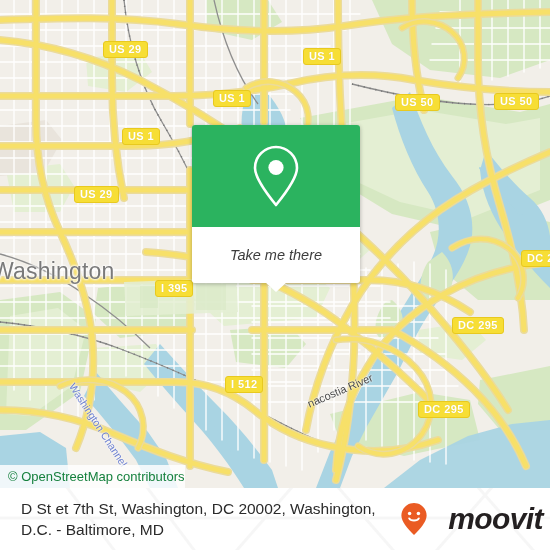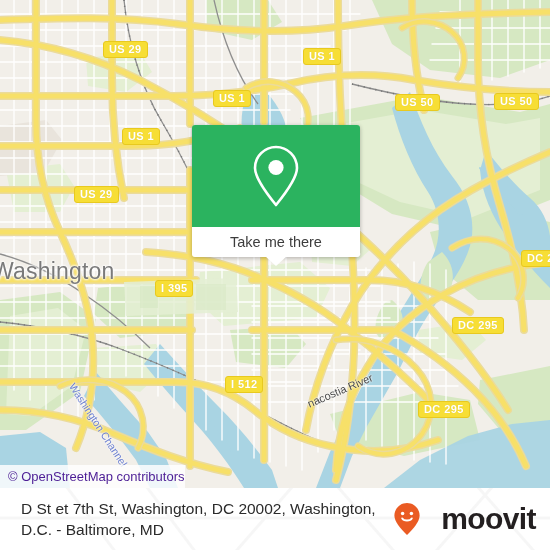--- a/index.html
+++ b/index.html
@@ -97,27 +97,28 @@
   }
   #card-top {
     height: 102px;
     background: #2BB35F;
     border-radius: 3px 3px 0 0;
     display: flex;
     align-items: center;
     justify-content: center;
   }
   #card-bottom {
-    height: 30px;
+    height: 56px;
     background: #ffffff;
     border-radius: 0 0 3px 3px;
     display: flex;
     align-items: center;
     justify-content: center;
     position: relative;
+    font-style: italic;
   }
   #card-cta {
     color: #3d3d3d;
     font-family: "Liberation Sans", sans-serif;
     font-size: 14.5px;
   }
   #card-tail {
     position: absolute;
     left: 50%;
     bottom: -9px;
@@ -132,21 +133,21 @@
   
   #attribution {
     position: absolute;
     left: 0;
     top: 465px;
     height: 23px;
     padding: 0 0 0 8px;
     display: flex;
     align-items: center;
     background: rgba(255,255,255,.82);
-    color: #4c1d95;
+    color: #15803d;
     font-family: "Liberation Sans", sans-serif;
     font-size: 13px;
   }
 
   
   #footer {
     position: absolute;
     left: 0;
     top: 488px;
     width: 550px;
@@ -159,34 +160,35 @@
     left: 0;
     top: 0;
     opacity: .07;
   }
   #footer-inner {
     position: relative;
     height: 100%;
     display: flex;
     align-items: center;
     justify-content: space-between;
-    padding: 0 14px 0 21px;
+    padding: 0 7px 0 21px;
     box-sizing: border-box;
   }
   #footer-title {
     color: #2b2b2b;
     font-family: "Liberation Sans", sans-serif;
     font-size: 15.5px;
     line-height: 21px;
     max-width: 385px;
   }
   #brand {
     display: flex;
     align-items: center;
     gap: 20px;
+    font-style: italic;
   }
   #brand-name {
     color: #231f20;
     font-family: "Liberation Sans", sans-serif;
     font-size: 30px;
     font-weight: bold;
     letter-spacing: -.6px;
     line-height: 30px;
   }
 </style>

